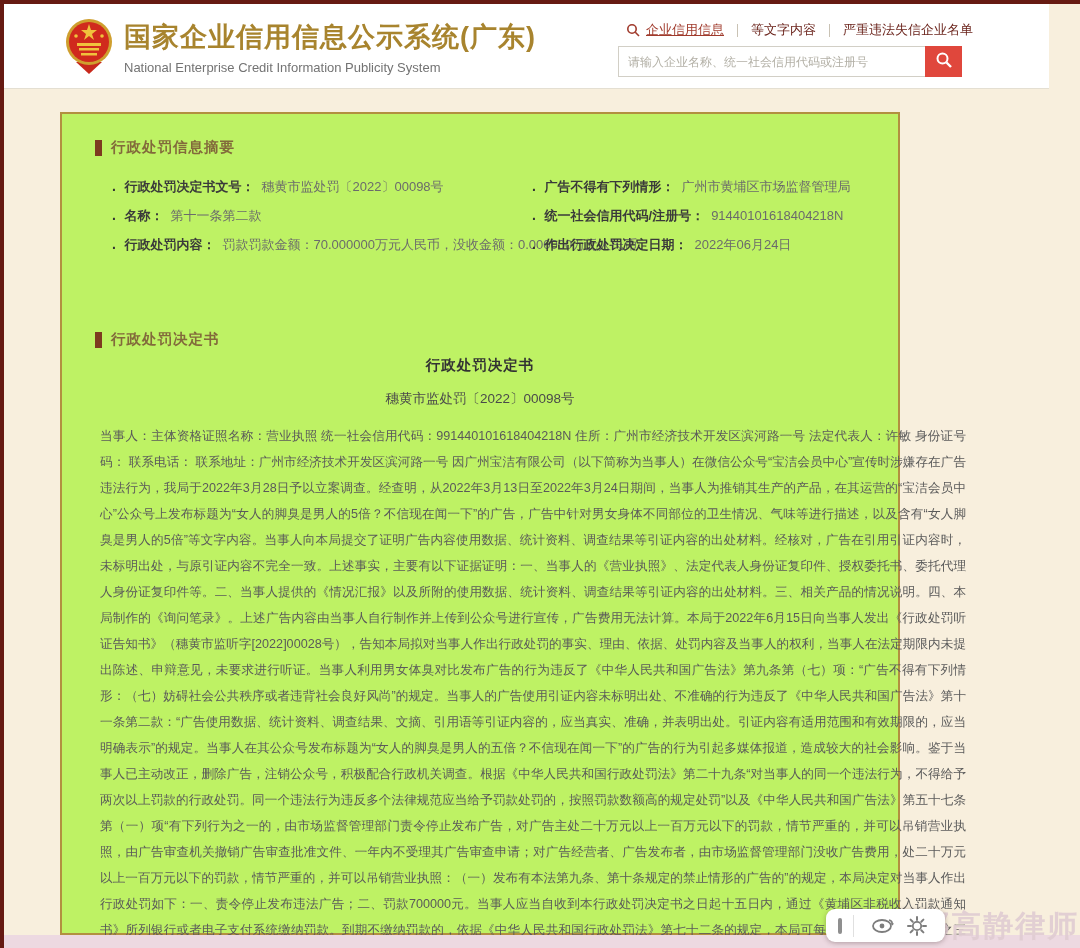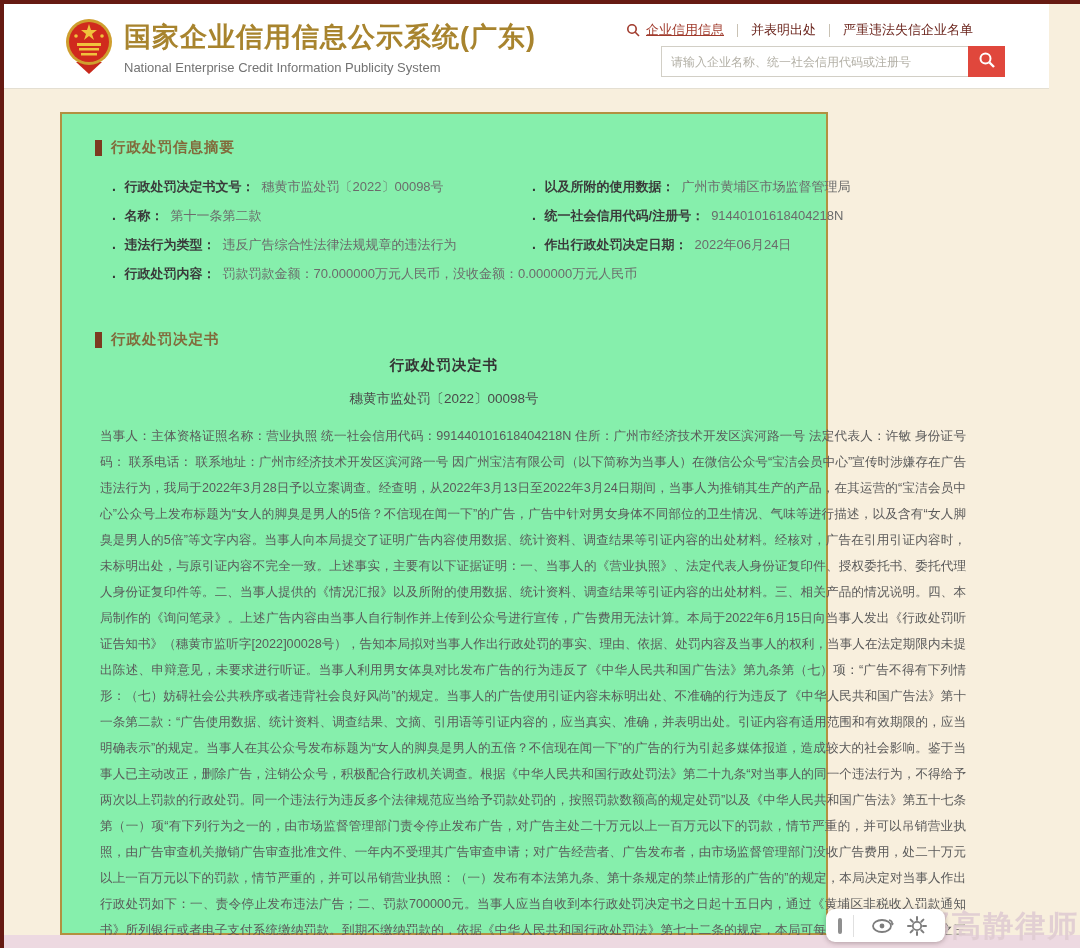--- a/index.html
+++ b/index.html
@@ -24,36 +24,36 @@
   .brand-title { font-size:27px; font-weight:bold; color:#a8842e; letter-spacing:1px; }
   .brand-sub { margin-top:5px; font-size:13px; color:#737373; }
 
   .topnav { position:absolute; left:622px; top:16px; height:20px; display:flex; align-items:center; font-size:13px; }
   .topnav .nav-search-ic { margin-right:6px; display:inline-flex; }
   .topnav a { text-decoration:none; cursor:pointer; }
   .nav-item { color:#6b241c; padding:0 13px; white-space:nowrap; }
   .nav-item.first { padding-left:0; color:#a03a2c; text-decoration:underline; }
   .nav-sep { width:1px; height:13px; background:#c9c2b4; }
 
-  .searchbar { position:absolute; left:657px; top:42px; width:344px; height:31px; display:flex; }
+  .searchbar { position:absolute; left:614px; top:42px; width:344px; height:31px; display:flex; }
   .searchbar input {
     flex:1; height:31px; border:1px solid #d2cfc6; border-right:none;
     padding:0 9px; font-size:12px; color:#666; background:#fff; outline:none;
     font-family:"Liberation Sans","DejaVu Sans",sans-serif;
   }
   .searchbar input::placeholder { color:#b3b0a6; }
   .search-btn {
     width:37px; height:31px; background:#e0473c; border:none; cursor:pointer;
     display:flex; align-items:center; justify-content:center;
   }
 
   
   .card {
-    position:absolute; left:60px; top:112px; width:768px; height:823px;
-    background:#86efac; border:2px solid #b29040;
+    position:absolute; left:60px; top:112px; width:840px; height:823px;
+    background:#bef264; border:2px solid #b29040;
   }
   .section-hd { position:absolute; left:33px; display:flex; align-items:center; }
   .section-hd .marker { width:7px; height:16px; background:#7d3a20; margin-right:9px; }
   .section-hd .sec-title { font-size:14.5px; font-weight:bold; color:#826a3b; letter-spacing:1px; }
   .sec-summary { top:24px; }
   .sec-decision { top:216px; }
 
   .field-col { position:absolute; top:58px; }
   .col-left  { left:50px; }
   .col-right { left:470px; }
@@ -116,21 +116,21 @@
 
   <div class="topnav">
     <span class="nav-search-ic">
       <svg width="14" height="14" viewBox="0 0 14 14">
           <circle cx="6" cy="6" r="4.2" fill="none" stroke="#a03a2c" stroke-width="1.6"></circle>
           <line x1="9.3" y1="9.3" x2="13" y2="13" stroke="#a03a2c" stroke-width="1.6"></line>
         </svg>
     </span>
     <a class="nav-item first">企业信用信息</a>
     <span class="nav-sep"></span>
-    <a class="nav-item">并表明出处</a>
+    <a class="nav-item">等文字内容</a>
     <span class="nav-sep"></span>
     <a class="nav-item">严重违法失信企业名单</a>
   </div>
 
   <div class="searchbar">
     <input type="text" placeholder="请输入企业名称、统一社会信用代码或注册号" style="">
     <button class="search-btn">
       <span>
         <svg width="18" height="18" viewBox="0 0 18 18">
             <circle cx="7.5" cy="7.5" r="5" fill="none" stroke="#ffffff" stroke-width="2"></circle>
@@ -149,30 +149,27 @@
   </div>
 
   <div class="field-col col-left">
     <div class="field">
       <span class="f-label">行政处罚决定书文号：</span><span class="f-value">穗黄市监处罚〔2022〕00098号</span>
     </div>
     <div class="field">
       <span class="f-label">名称：</span><span class="f-value">第十一条第二款</span>
     </div>
     <div class="field">
-      <span class="f-label">违法行为类型：</span><span class="f-value">违反广告综合性法律法规规章的违法行为</span>
-    </div>
-    <div class="field">
       <span class="f-label">行政处罚内容：</span><span class="f-value">罚款罚款金额：70.000000万元人民币，没收金额：0.000000万元人民币</span>
     </div>
   </div>
 
   <div class="field-col col-right">
     <div class="field">
-      <span class="f-label">以及所附的使用数据：</span><span class="f-value">广州市黄埔区市场监督管理局</span>
+      <span class="f-label">广告不得有下列情形：</span><span class="f-value">广州市黄埔区市场监督管理局</span>
     </div>
     <div class="field">
       <span class="f-label">统一社会信用代码/注册号：</span><span class="f-value">91440101618404218N</span>
     </div>
     <div class="field">
       <span class="f-label">作出行政处罚决定日期：</span><span class="f-value">2022年06月24日</span>
     </div>
   </div>
 
   <div class="section-hd sec-decision">

